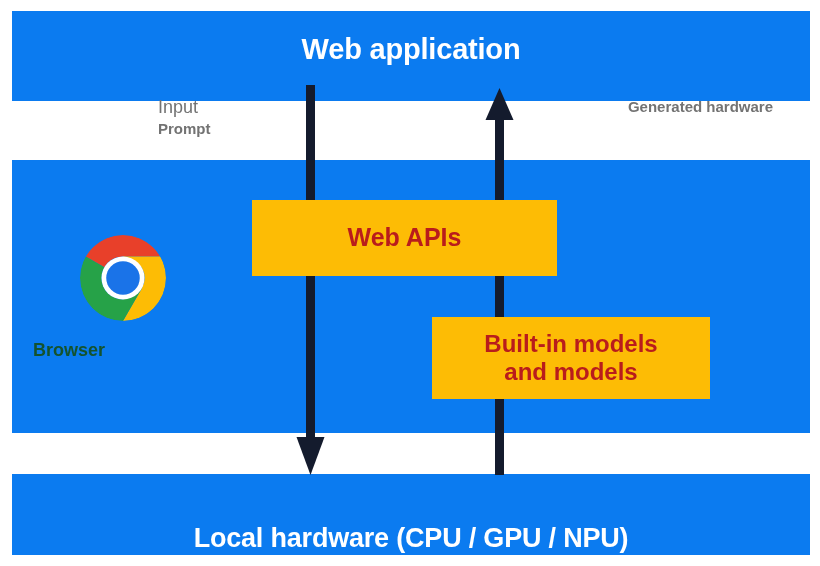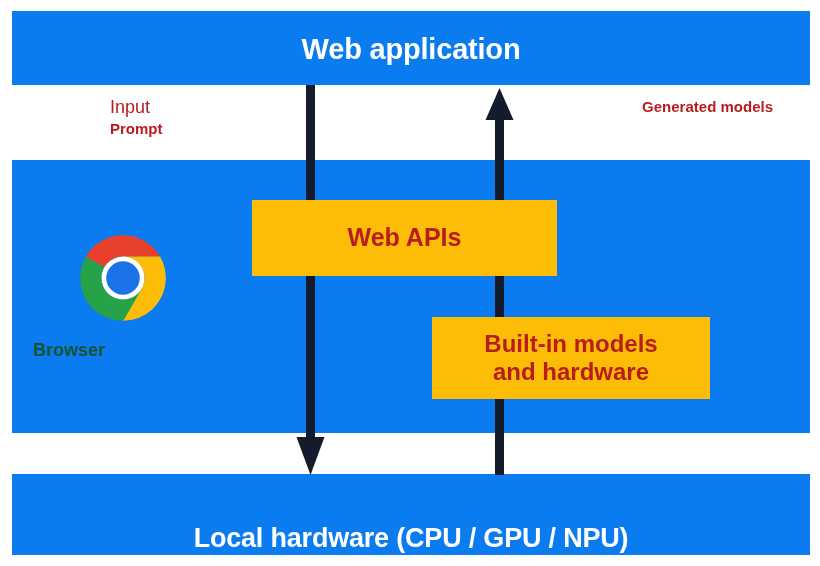--- a/index.html
+++ b/index.html
@@ -20,21 +20,21 @@
 
   
   .band {
     position: absolute;
     background: #0b7bf0;
   }
   #band-web-application {
     left: 12px;
     top: 11px;
     width: 798px;
-    height: 74px;
+    height: 90px;
   }
   #band-browser {
     left: 12px;
     top: 160px;
     width: 798px;
     height: 273px;
   }
   #band-local-hardware {
     left: 12px;
     top: 474px;
@@ -122,22 +122,23 @@
     width: 820px;
     height: 566px;
     pointer-events: none;
     z-index: 3;
   }
   .arrow-part { fill: #141b2d; }
 
   
   .edge-note {
     position: absolute;
-    color: #b91c1c;
+    color: #737373;
     line-height: 1.22;
+    margin-left: 48px;
   }
   #note-input {
     left: 110px;
     top: 97px;
     text-align: left;
   }
   #note-output {
     right: 47px;
     top: 97px;
     text-align: right;
@@ -205,26 +206,26 @@
     </g>
   </svg>
 
   <div class="yellow-box" id="box-web-apis">
     <span>Web APIs</span>
   </div>
 
   <div class="yellow-box" id="box-builtin-models">
     <span>
       <span>Built-in models</span><br>
-      <span>and hardware</span>
+      <span>and models</span>
     </span>
   </div>
 
   <div class="edge-note" id="note-input">
     <span class="note-kind">Input</span>
     <span class="note-value">Prompt</span>
   </div>
 
   <div class="edge-note" id="note-output">
-    <span class="note-value">Generated models</span>
+    <span class="note-value">Generated hardware</span>
   </div>
 
 </div>
 
 </body></html>

